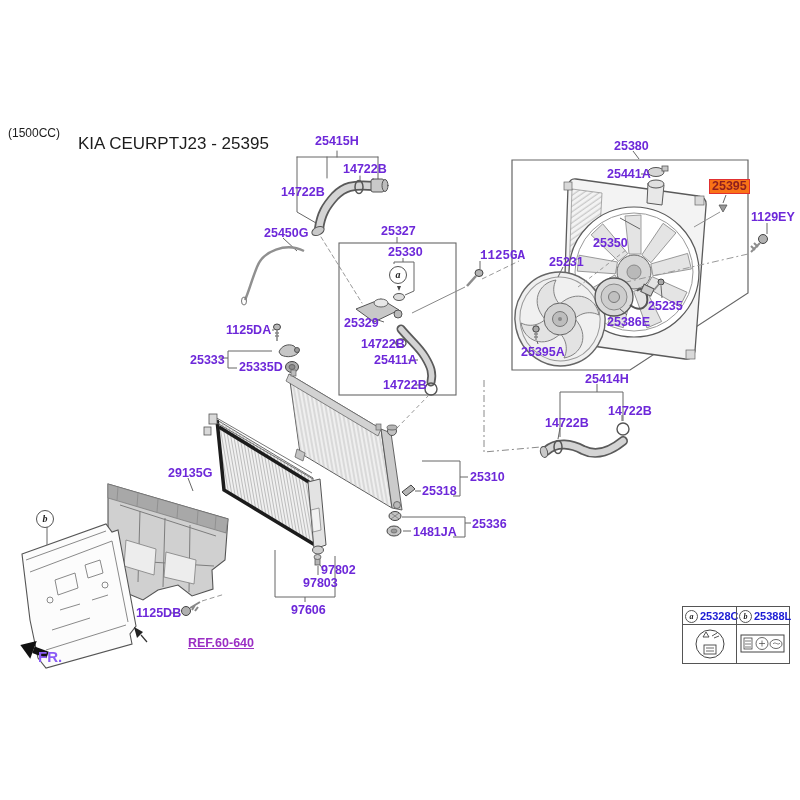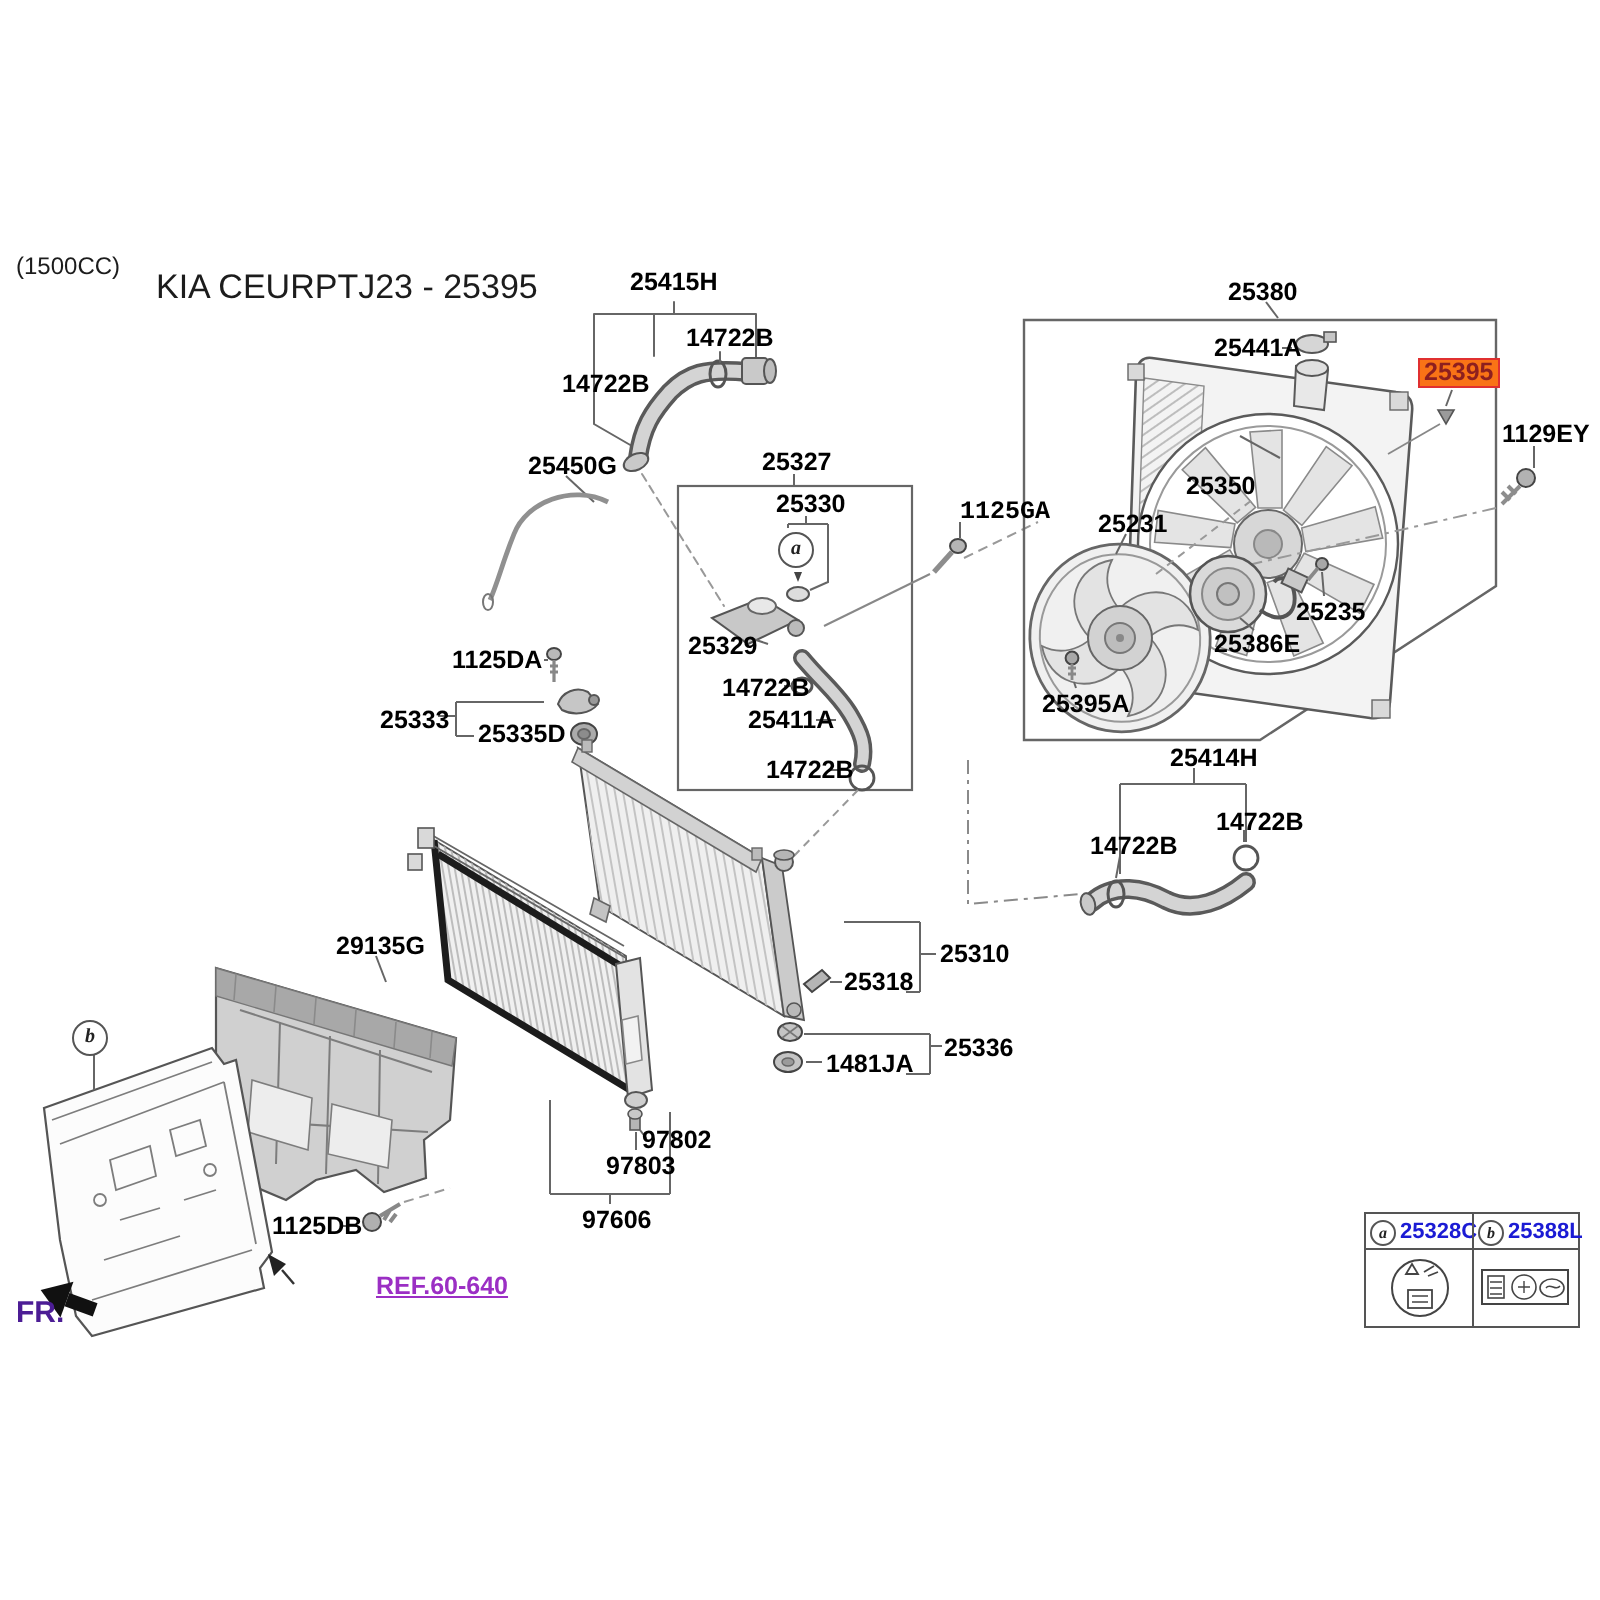--- a/index.html
+++ b/index.html
@@ -1,25 +1,25 @@
 <!DOCTYPE html>
 <html><head>
 <meta charset="utf-8">
 <style>
   html,body{margin:0;padding:0;background:#fff;}
   .stage{position:relative;width:800px;height:800px;background:#ffffff;overflow:hidden;
          font-family:"Liberation Sans",sans-serif;}
   svg.linework{position:absolute;left:0;top:0;}
-  .plabel{position:absolute;font:bold 12.5px "Liberation Sans",sans-serif;color:#000000;
+  .plabel{position:absolute;font:bold 12.5px "Liberation Sans",sans-serif;color:#6d28d9;
           white-space:nowrap;letter-spacing:0;cursor:pointer;}
   .plabel.hl{background:#f97316;border:1.5px solid #e03030;color:#8d1f1f;padding:0 2px;line-height:13px;}
   .htext{position:absolute;color:#1c1c1c;white-space:nowrap;}
   .ref{position:absolute;font:bold 12.5px "Liberation Sans",sans-serif;color:#9b2fc4;
        text-decoration:underline;white-space:nowrap;cursor:pointer;padding-left:40px;}
-  .fr{position:absolute;font:bold 15px "Liberation Sans",sans-serif;color:#4c1d95;}
+  .fr{position:absolute;font:bold 15px "Liberation Sans",sans-serif;color:#8b5cf6;margin-left:30px;}
   .ccirc{position:absolute;width:16px;height:16px;border:1.2px solid #555;border-radius:50%;
          background:#fff;font:italic bold 10px/16px "Liberation Serif",serif;text-align:center;color:#222;}
   .legend{position:absolute;left:682px;top:606px;width:106px;height:56px;border:1px solid #555;
           display:flex;background:#fff;}
   .lcol{width:53px;display:flex;flex-direction:column;}
   .lcol.right{border-left:1px solid #555;width:52px;}
   .lhead{height:16px;border-bottom:1px solid #555;display:flex;align-items:center;gap:2px;padding:1px 0 0 2px;}
   .lhead .sc{width:11px;height:11px;border:1px solid #555;border-radius:50%;flex:0 0 auto;
              font:italic bold 8px/11px "Liberation Serif",serif;text-align:center;color:#222;}
   .lhead .pn{font:bold 11px "Liberation Sans",sans-serif;color:#1b1bd4;}

